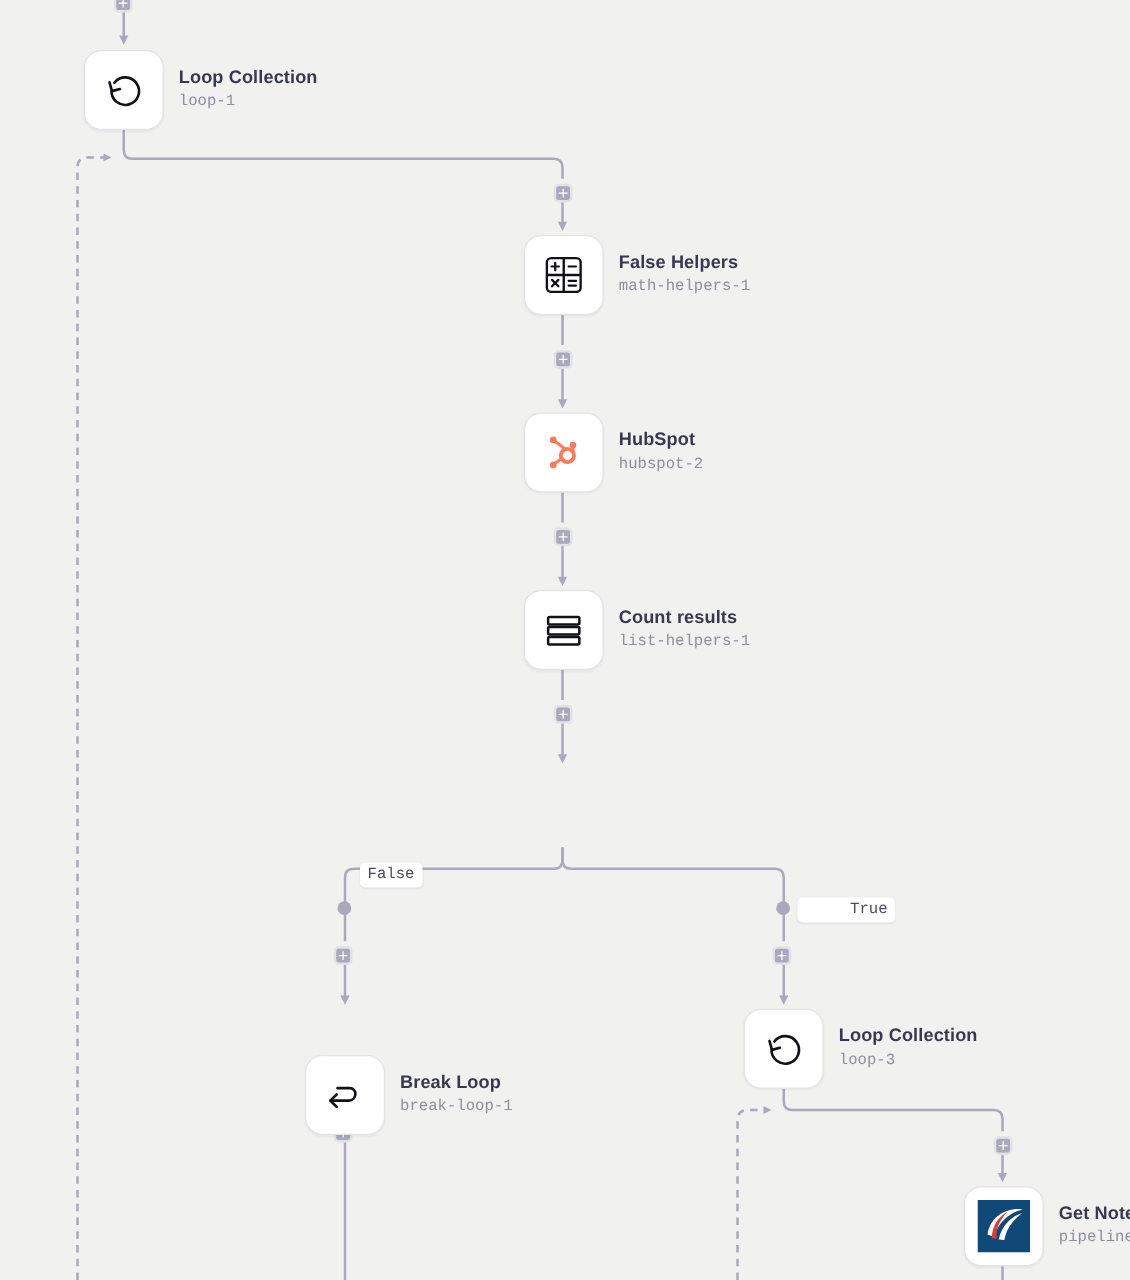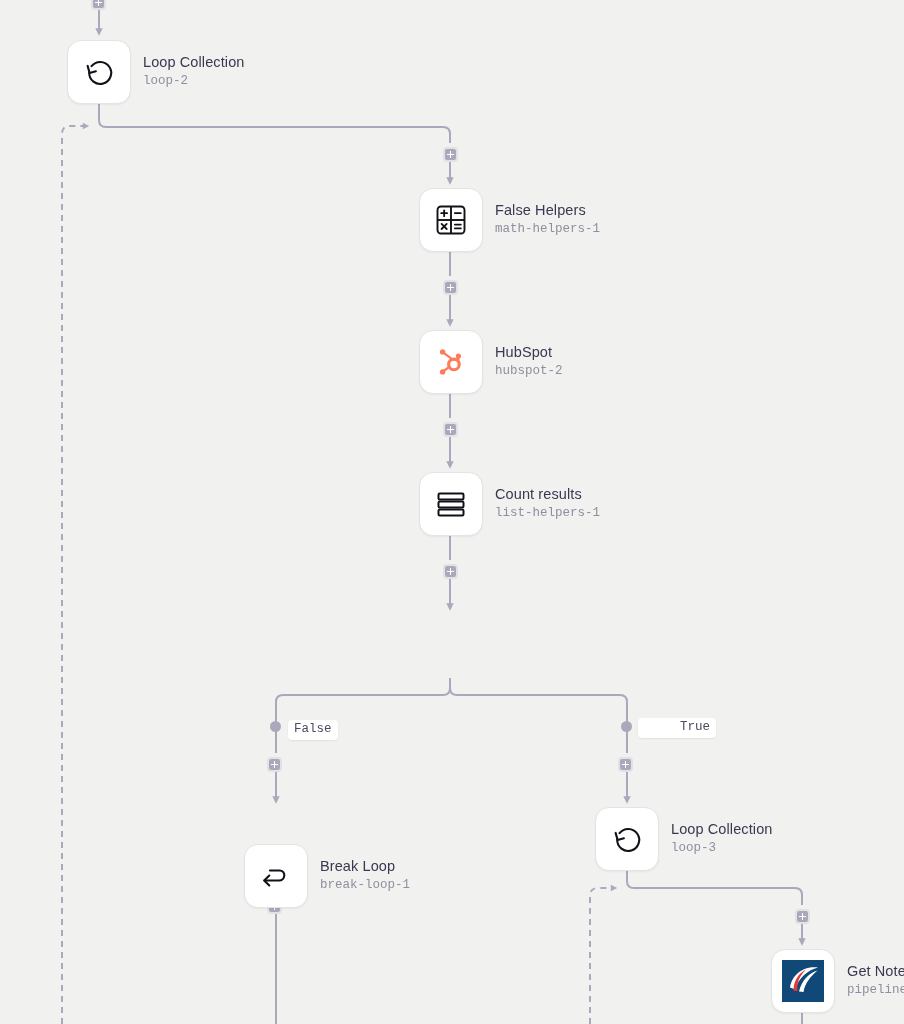--- a/index.html
+++ b/index.html
@@ -39,21 +39,21 @@
     border: 1px solid #e4e4e7;
     border-radius: 14px;
     display: flex;
     align-items: center;
     justify-content: center;
     box-shadow: 0 1px 2px rgba(20,20,40,0.05);
   }
   .node-label { display: flex; flex-direction: column; gap: 2px; white-space: nowrap; }
   .node-title {
     font-size: 14.5px;
-    font-weight: 400;
+    font-weight: 700;
     color: #383850;
     letter-spacing: .1px;
     line-height: 1.2;
   }
   .node-sub {
     font-size: 12.5px;
     font-family: "Liberation Mono", monospace;
     color: #8e8e9f;
     line-height: 1.25;
   }
@@ -159,33 +159,33 @@
   <div class="plus" style="left:443px; top:422px;"></div>
   <div class="plus" style="left:443px; top:564px;"></div>
   <div class="plus" style="left:267px; top:757px;"></div>
   <div class="plus" style="left:618px; top:757px;"></div>
   <div class="plus" style="left:267px; top:899px;"></div>
   <div class="plus" style="left:795px; top:909px;"></div>
 
   <div class="branch-dot" style="left:270px; top:721px;"></div>
   <div class="branch-dot" style="left:621px; top:721px;"></div>
 
-  <div class="branch-label" style="left:288px; top:720px;text-align:right;">False</div>
+  <div class="branch-label" style="left:288px; top:690px;text-align:right;">False</div>
   <div class="branch-label" style="left:638px; top:718px;padding-left:42px;">True</div>
 
   <div class="node" style="left:67px; top:40px;">
     <div class="node-box">
       <svg class="ic" width="36" height="36" viewBox="0 0 36 36">
         <path d="M10.5,12.2 A11,11 0 1 1 8.2,18.6" fill="none" stroke="#111118" stroke-width="2.1" stroke-linecap="round"></path>
         <path d="M6.6,11.9 L8.6,18.9 L14.9,17.2" fill="none" stroke="#111118" stroke-width="2.1" stroke-linecap="round" stroke-linejoin="round"></path>
       </svg>
     </div>
     <div class="node-label">
       <div class="node-title">Loop Collection</div>
-      <div class="node-sub">loop-2</div>
+      <div class="node-sub">loop-1</div>
     </div>
   </div>
 
   <div class="node" style="left:419px; top:188px;">
     <div class="node-box">
       <svg class="ic" width="34" height="34" viewBox="0 0 34 34">
         <g fill="none" stroke="#111118" stroke-width="1.9" stroke-linejoin="round">
           <rect x="3.5" y="3.5" width="27" height="27" rx="3.5"></rect>
           <line x1="17" y1="3.5" x2="17" y2="30.5"></line>
           <line x1="3.5" y1="17" x2="30.5" y2="17"></line>

